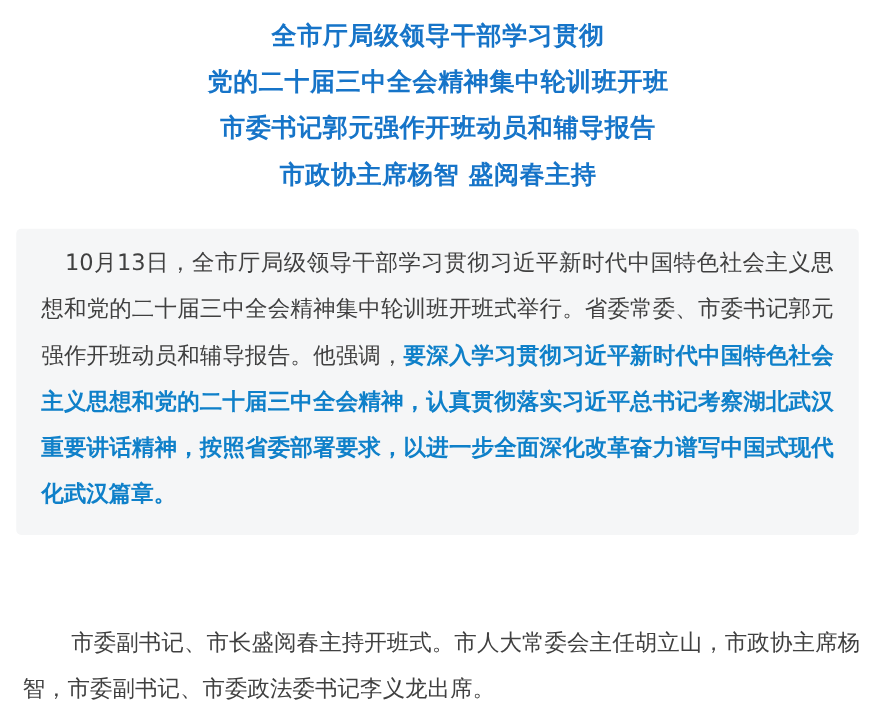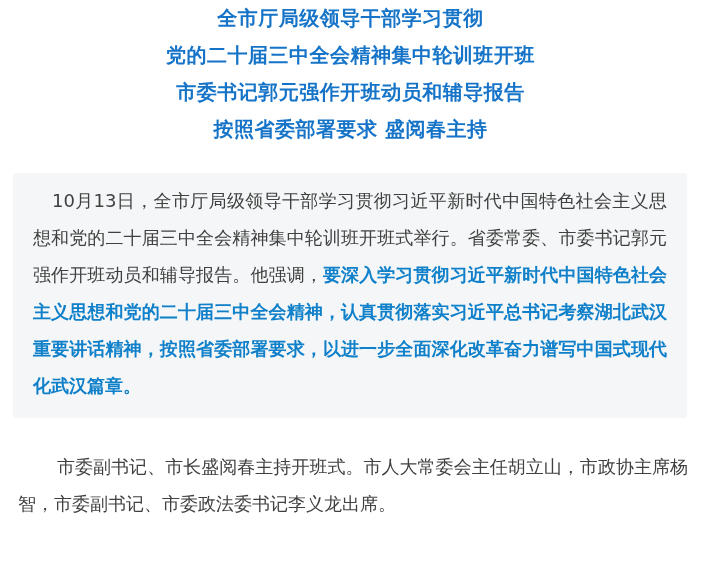--- a/index.html
+++ b/index.html
@@ -10,21 +10,21 @@
     height: 582px;
     overflow: hidden;
     font-family: "DejaVu Sans", "Liberation Sans", sans-serif;
   }
   .article {
     width: 701px;
     height: 582px;
     background: #ffffff;
   }
   .title-block {
-    padding-top: 0;
+    padding-top: 10px;
     text-align: center;
   }
   .title-line {
     font-size: 20px;
     line-height: 37px;
     font-weight: bold;
     color: var(--title-color, #1674c8);
     letter-spacing: 0.5px;
   }
   .highlight-box {
@@ -52,33 +52,33 @@
   }
   .body-para {
     margin: 0 13px 0 18px;
     font-size: 18px;
     line-height: 37px;
     color: var(--text-color, #404040);
     text-align: justify;
     text-indent: 39px;
   }
   .body-para.first {
-    margin-top: 30px;
+    margin-top: 68px;
   }
 </style>
 </head>
 <body>
 
 <div class="article">
 
   <div class="title-block">
     <div class="title-line">全市厅局级领导干部学习贯彻</div>
     <div class="title-line">党的二十届三中全会精神集中轮训班开班</div>
     <div class="title-line">市委书记郭元强作开班动员和辅导报告</div>
-    <div class="title-line">按照省委部署要求 盛阅春主持</div>
+    <div class="title-line">市政协主席杨智 盛阅春主持</div>
   </div>
 
   <div class="highlight-box">
     <p class="highlight-text"><span class="run-normal">10月13日，全市厅局级领导干部学习贯彻习近平新时代中国特色社会主义思想和党的二十届三中全会精神集中轮训班开班式举行。省委常委、市委书记郭元强作开班动员和辅导报告。他强调，</span><span class="run-emphasis">要深入学习贯彻习近平新时代中国特色社会主义思想和党的二十届三中全会精神，认真贯彻落实习近平总书记考察湖北武汉重要讲话精神，按照省委部署要求，以进一步全面深化改革奋力谱写中国式现代化武汉篇章。</span></p>
   </div>
 
   <p class="body-para first">市委副书记、市长盛阅春主持开班式。市人大常委会主任胡立山，市政协主席杨智，市委副书记、市委政法委书记李义龙出席。</p>
 
 </div>
 

